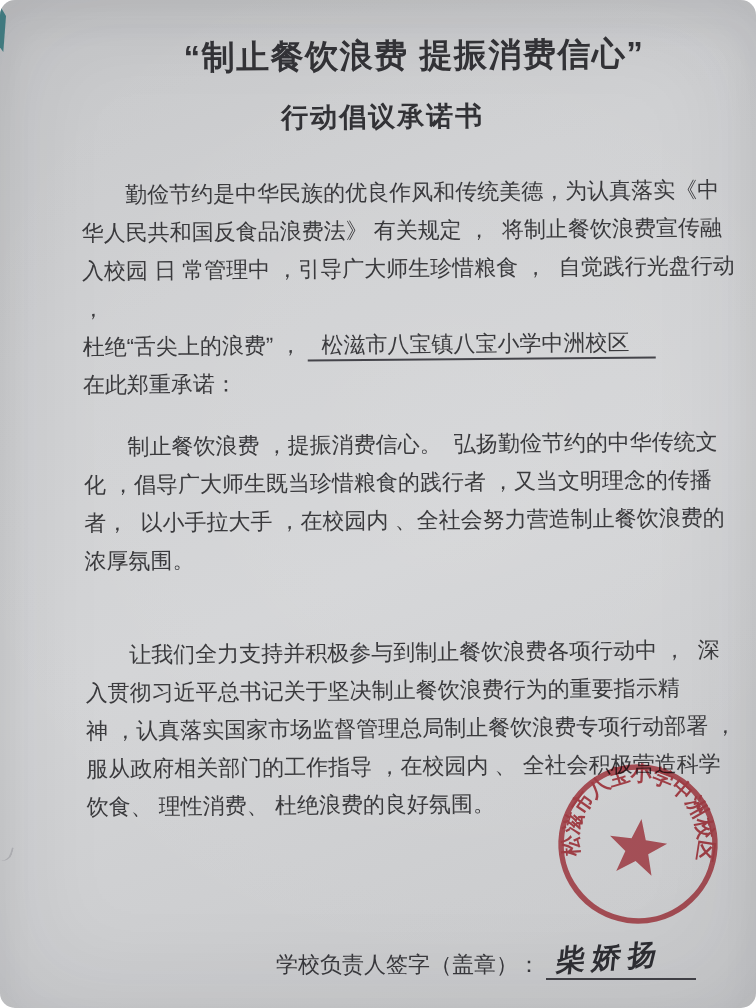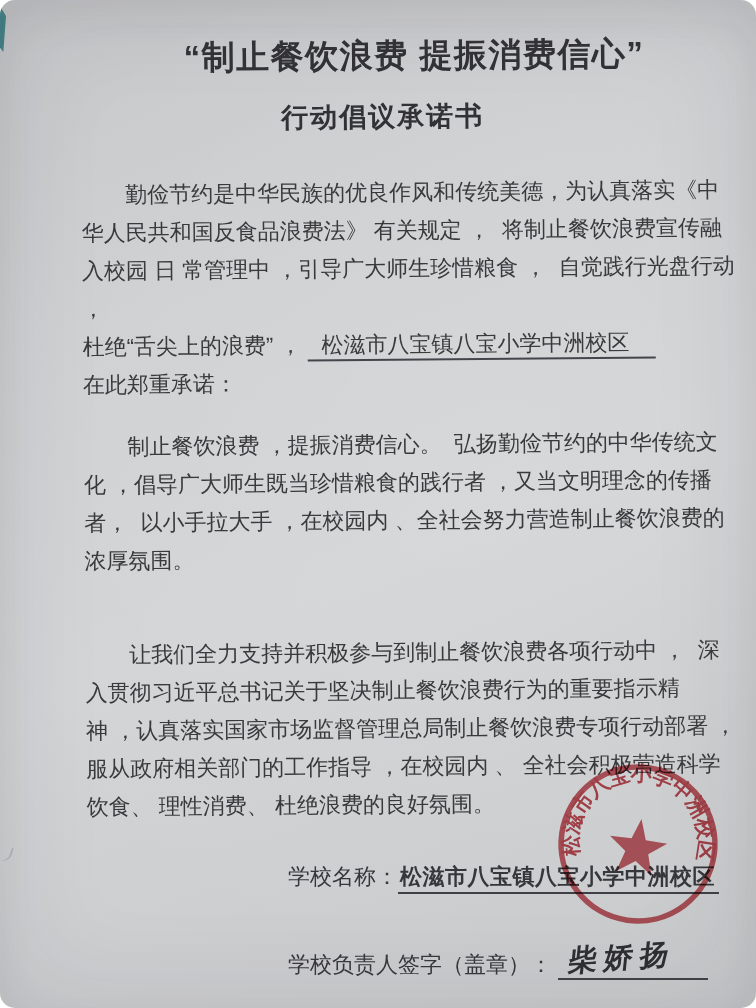--- a/index.html
+++ b/index.html
@@ -61,21 +61,21 @@
   .school-line {
     position:absolute; top:862px; left:288px;
     font-size:22px; color:#37373b; white-space:pre;
   }
   .school-name {
     border-bottom:2px solid #3f3f45; padding:0 4px 3px 2px;
     font-weight:600; letter-spacing:.5px;
   }
 
   .sign-line {
-    position:absolute; top:944px; left:288px;
+    position:absolute; top:944px; left:276px;
     font-size:22px; color:#37373b; white-space:pre;text-align:center;
   }
   .sig-slot {
     display:inline-block; width:150px; height:36px;
     border-bottom:2px solid #3f3f45; position:relative; vertical-align:bottom;
   }
   .sig-text {
     position:absolute; left:10px; top:-6px;
     font-size:29px; letter-spacing:7px; color:#2d2d32; font-weight:600;
     transform:rotate(-4deg) skewX(-10deg);
@@ -123,21 +123,20 @@
         <div class="line indent">让我们全力支持并积极参与到制止餐饮浪费各项行动中 ，  深</div>
         <div class="line">入贯彻习近平总书记关于坚决制止餐饮浪费行为的重要指示精</div>
         <div class="line">神 ，认真落实国家市场监督管理总局制止餐饮浪费专项行动部署 ，</div>
         <div class="line">服从政府相关部门的工作指导 ，在校园内 、 全社会积极营造科学</div>
         <div class="line">饮食、 理性消费、 杜绝浪费的良好氛围。</div>
       </div>
 
     </div>
   </div>
 
-  <div class="school-line"><span>学校名称：</span><span class="school-name">松滋市八宝镇八宝小学中洲校区</span></div>
 
   <div class="sign-line"><span>学校负责人签字（盖章）： </span><span class="sig-slot"><span class="sig-text">柴娇扬</span></span></div>
 
   <div class="stamp">
     <svg width="172" height="172" viewBox="0 0 170 170">
       <circle cx="85" cy="85" r="76" fill="none" stroke="#c2424b" stroke-width="5.5" opacity="0.9"></circle>
       <path id="sealarc" d="M 29.2,104.2 A 60,60 0 1 1 140.8,104.2" fill="none"></path>
       <text font-size="20.5" fill="#c2424b" font-weight="bold" letter-spacing="1">
         <textPath href="#sealarc" startOffset="0" textLength="222">松滋市八宝小学中洲校区</textPath>
       </text>

